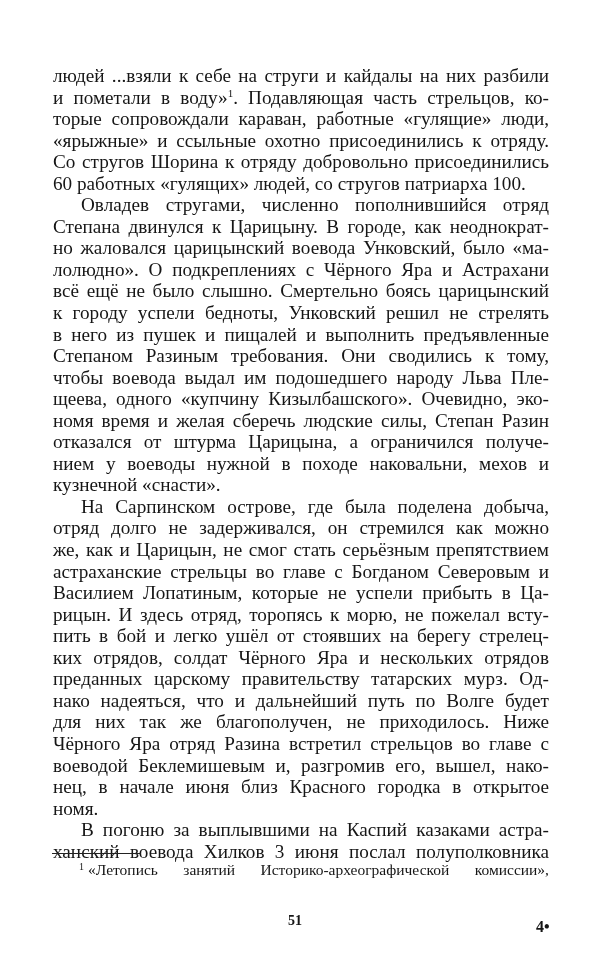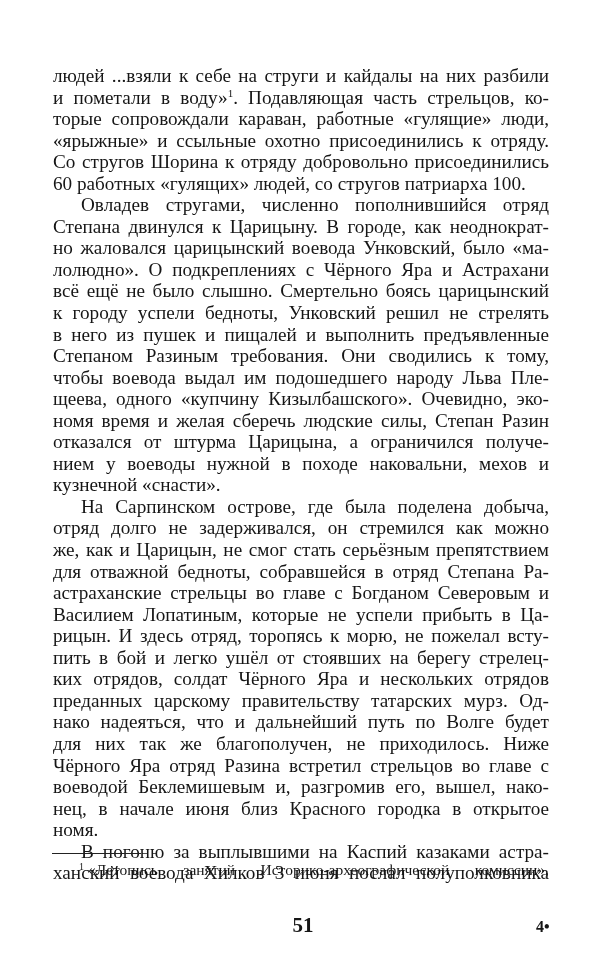--- a/index.html
+++ b/index.html
@@ -22,22 +22,22 @@
   sup.fn { font-size: 11px; vertical-align: 7px; line-height: 0; }
   .rule { position: absolute; left: 52px; top: 833px; width: 89px; height: 0; border-top: 1.3px solid #222; }
   .footnote {
     position: absolute; left: 53px; top: 840px; width: 496px;
     font-family: "Liberation Serif", serif; font-size: 15.5px; line-height: 19px;
   }
   .footnote .line { height: 19px; }
   .footnote .line.indent { padding-left: 26px; }
   .fnmark { font-size: 10px; vertical-align: 5px; line-height: 0; margin-right: 4px; }
   .page-number {
-    position: absolute; left: 288px; top: 893px; width: 30px; text-align: center;
-    font-family: "Liberation Serif", serif; font-size: 21px; font-weight: bold;
+    position: absolute; left: 288px; top: 893px; width: 30px; 
+    font-family: "Liberation Serif", serif; font-size: 14px; font-weight: bold;
   }
   .signature {
     position: absolute; left: 536px; top: 898px;
     font-family: "Liberation Serif", serif; font-size: 16px; font-weight: bold;
   }
 </style>
 </head>
 <body>
 
 <div class="page">
@@ -58,21 +58,20 @@
       <span class="line"><span>Степаном Разиным требования. Они сводились к тому,</span></span>
       <span class="line"><span>чтобы воевода выдал им подошедшего народу Льва Пле-</span></span>
       <span class="line"><span>щеева, одного «купчину Кизылбашского». Очевидно, эко-</span></span>
       <span class="line"><span>номя время и желая сберечь людские силы, Степан Разин</span></span>
       <span class="line"><span>отказался от штурма Царицына, а ограничился получе-</span></span>
       <span class="line"><span>нием у воеводы нужной в походе наковальни, мехов и</span></span>
       <span class="line last"><span>кузнечной «снасти».</span></span>
       <span class="line indent"><span>На Сарпинском острове, где была поделена добыча,</span></span>
       <span class="line"><span>отряд долго не задерживался, он стремился как можно</span></span>
       <span class="line"><span>же, как и Царицын, не смог стать серьёзным препятствием</span></span>
-      <span class="line"><span>для отважной бедноты, собравшейся в отряд Степана Ра-</span></span>
       <span class="line"><span>астраханские стрельцы во главе с Богданом Северовым и</span></span>
       <span class="line"><span>Василием Лопатиным, которые не успели прибыть в Ца-</span></span>
       <span class="line"><span>рицын. И здесь отряд, торопясь к морю, не пожелал всту-</span></span>
       <span class="line"><span>пить в бой и легко ушёл от стоявших на берегу стрелец-</span></span>
       <span class="line"><span>ких отрядов, солдат Чёрного Яра и нескольких отрядов</span></span>
       <span class="line"><span>преданных царскому правительству татарских мурз. Од-</span></span>
       <span class="line"><span>нако надеяться, что и дальнейший путь по Волге будет</span></span>
       <span class="line"><span>для них так же благополучен, не приходилось. Ниже</span></span>
       <span class="line"><span>Чёрного Яра отряд Разина встретил стрельцов во главе с</span></span>
       <span class="line"><span>воеводой Беклемишевым и, разгромив его, вышел, нако-</span></span>

